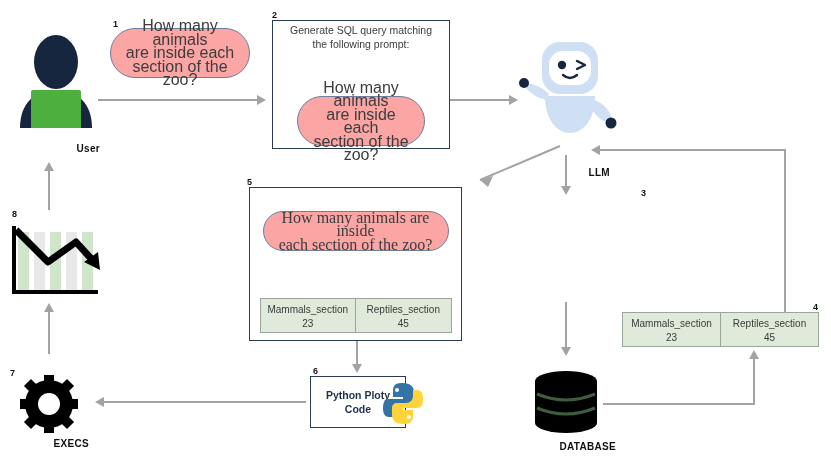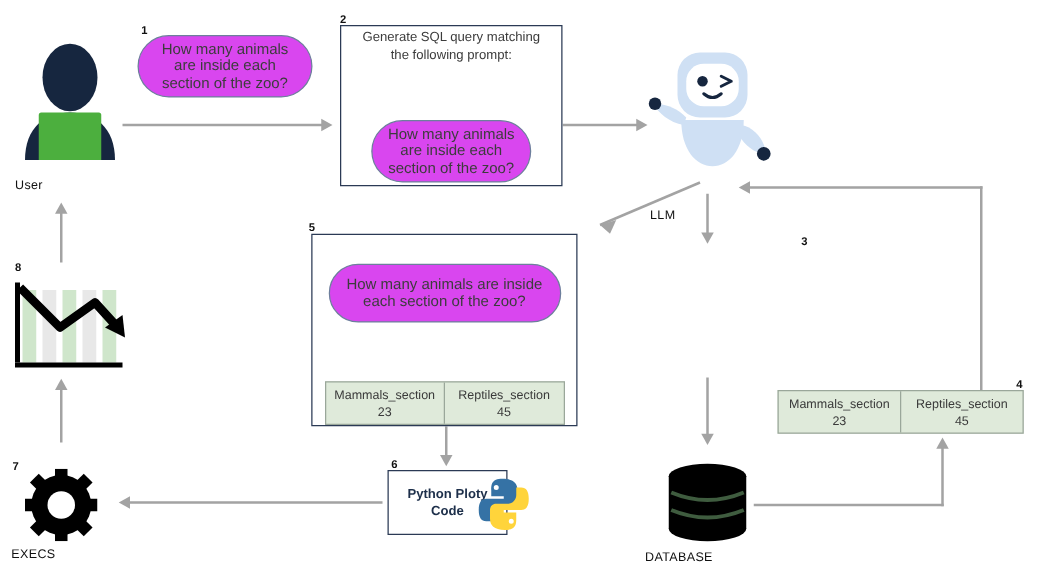--- a/index.html
+++ b/index.html
@@ -10,35 +10,35 @@
 
   
   .num{position:absolute;font-size:9px;font-weight:bold;color:#111;line-height:1;}
 
   
   .wbox{position:absolute;background:#fff;border:1.4px solid #2b3a55;
         box-sizing:border-box;display:flex;flex-direction:column;
         align-items:center;justify-content:center;text-align:center;gap:35px;}
   .boxtitle{font-size:10.5px;color:#3c3c3c;line-height:14px;}
 
-  .bubble{border:1px solid #6d7f9c;background:#d946ef;border-radius:40px;
-          text-align:center;font-size:12px;line-height:13.5px;color:#3c3c3c;
+  .bubble{border:1px solid #6d7f9c;background:#fca5a5;border-radius:40px;
+          text-align:center;font-size:16px;line-height:13.5px;color:#3c3c3c;
           display:flex;align-items:center;justify-content:center;
           box-sizing:border-box;padding:4px 10px;}
 
   
   .dtable{display:flex;background:#dfeada;border:1px solid #9aa79a;box-sizing:border-box;}
   .dcell{flex:1;text-align:center;font-size:10px;line-height:14px;color:#3a3a3a;
          padding:4px 2px;box-sizing:border-box;}
   .dcell + .dcell{border-left:1px solid #9aa79a;}
   .dval{display:block;}
 
   
-  .cap{position:absolute;font-size:10px;font-weight:normal;color:#111;
-       letter-spacing:.3px;text-align:left;}
+  .cap{position:absolute;font-size:10px;font-weight:bold;color:#111;
+       letter-spacing:.3px;text-align:right;}
 
   
   .ln{position:absolute;background:#a3a3a3;}
   .hR,.hL,.hU,.hD{position:absolute;width:0;height:0;}
   .hR{border-top:5px solid transparent;border-bottom:5px solid transparent;border-left:9px solid #a3a3a3;}
   .hL{border-top:5px solid transparent;border-bottom:5px solid transparent;border-right:9px solid #a3a3a3;}
   .hU{border-left:5px solid transparent;border-right:5px solid transparent;border-bottom:9px solid #a3a3a3;}
   .hD{border-left:5px solid transparent;border-right:5px solid transparent;border-top:9px solid #a3a3a3;}
 
   svg{display:block;}
@@ -140,21 +140,21 @@
       <span class="dval">23</span>
     </div>
     <div class="dcell">
       <span>Reptiles_section</span>
       <span class="dval">45</span>
     </div>
   </div>
 
   <div class="num" style="left:247px;top:178px;">5</div>
   <div class="wbox" style="left:249px;top:187px;width:213px;height:154px;justify-content:flex-start;padding-top:14px;">
-    <div class="bubble" style="width:186px;height:56px;margin-top:9px;">
+    <div class="bubble" style="width:186px;height:40px;margin-top:9px;font-family:Liberation Serif, serif;">
       <div>
         <span>How many animals are inside</span><br>
         <span>each section of the zoo?</span>
       </div>
     </div>
     <div class="dtable" style="width:192px;height:35px;margin-top:12px;">
       <div class="dcell">
         <span>Mammals_section</span>
         <span class="dval">23</span>
       </div>

